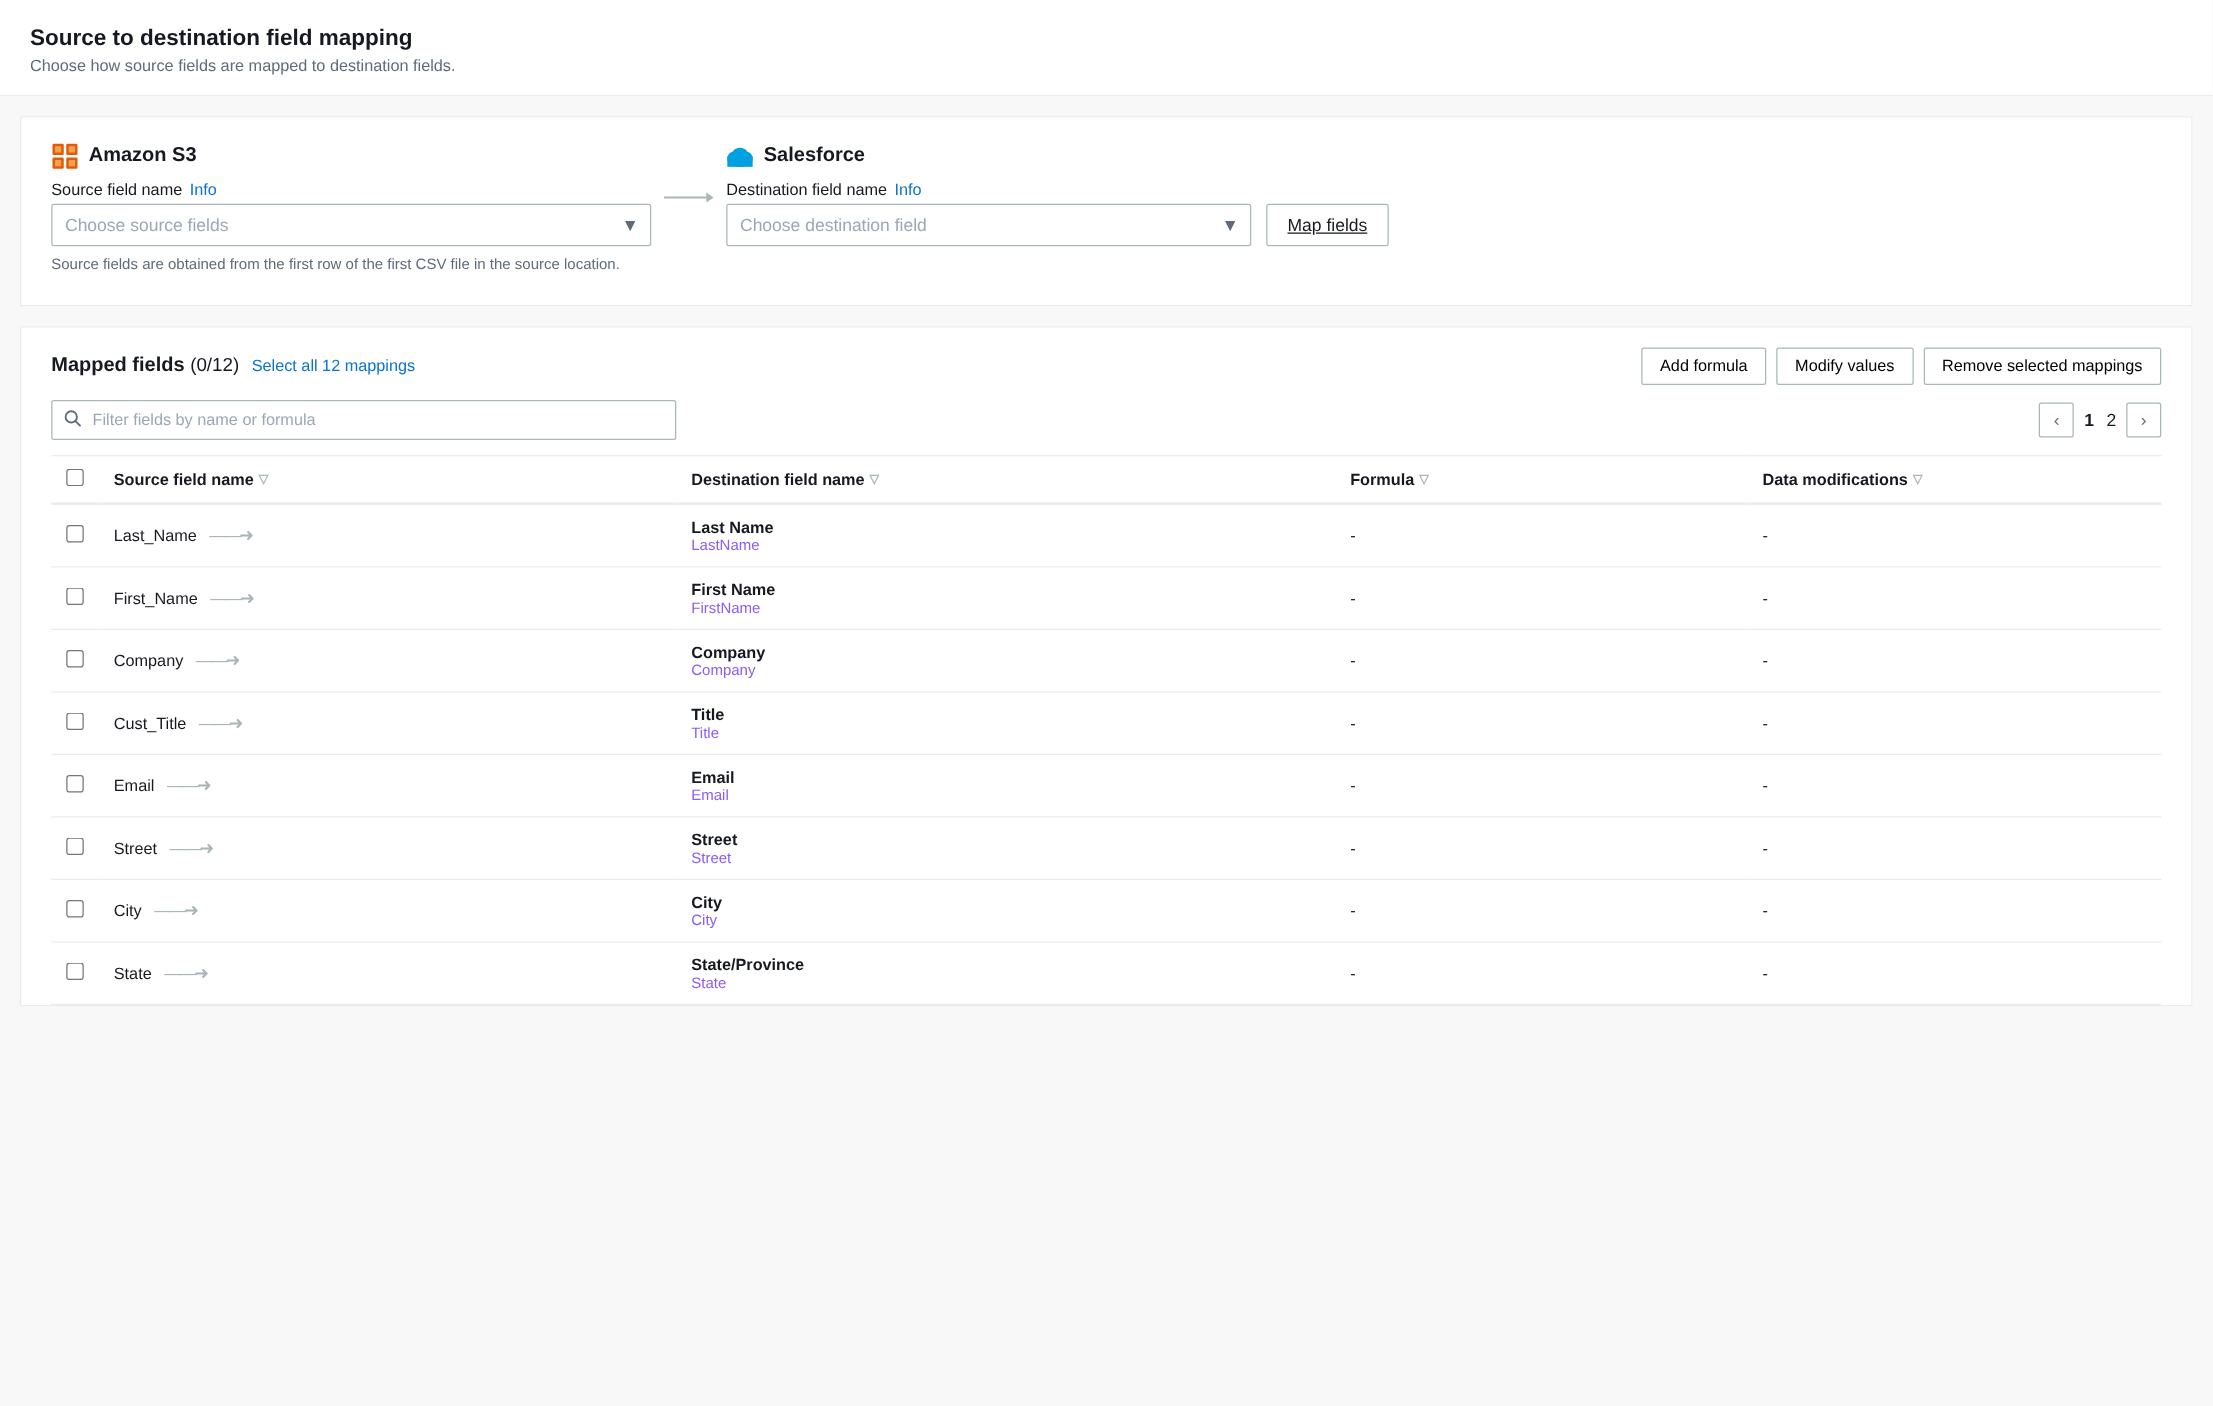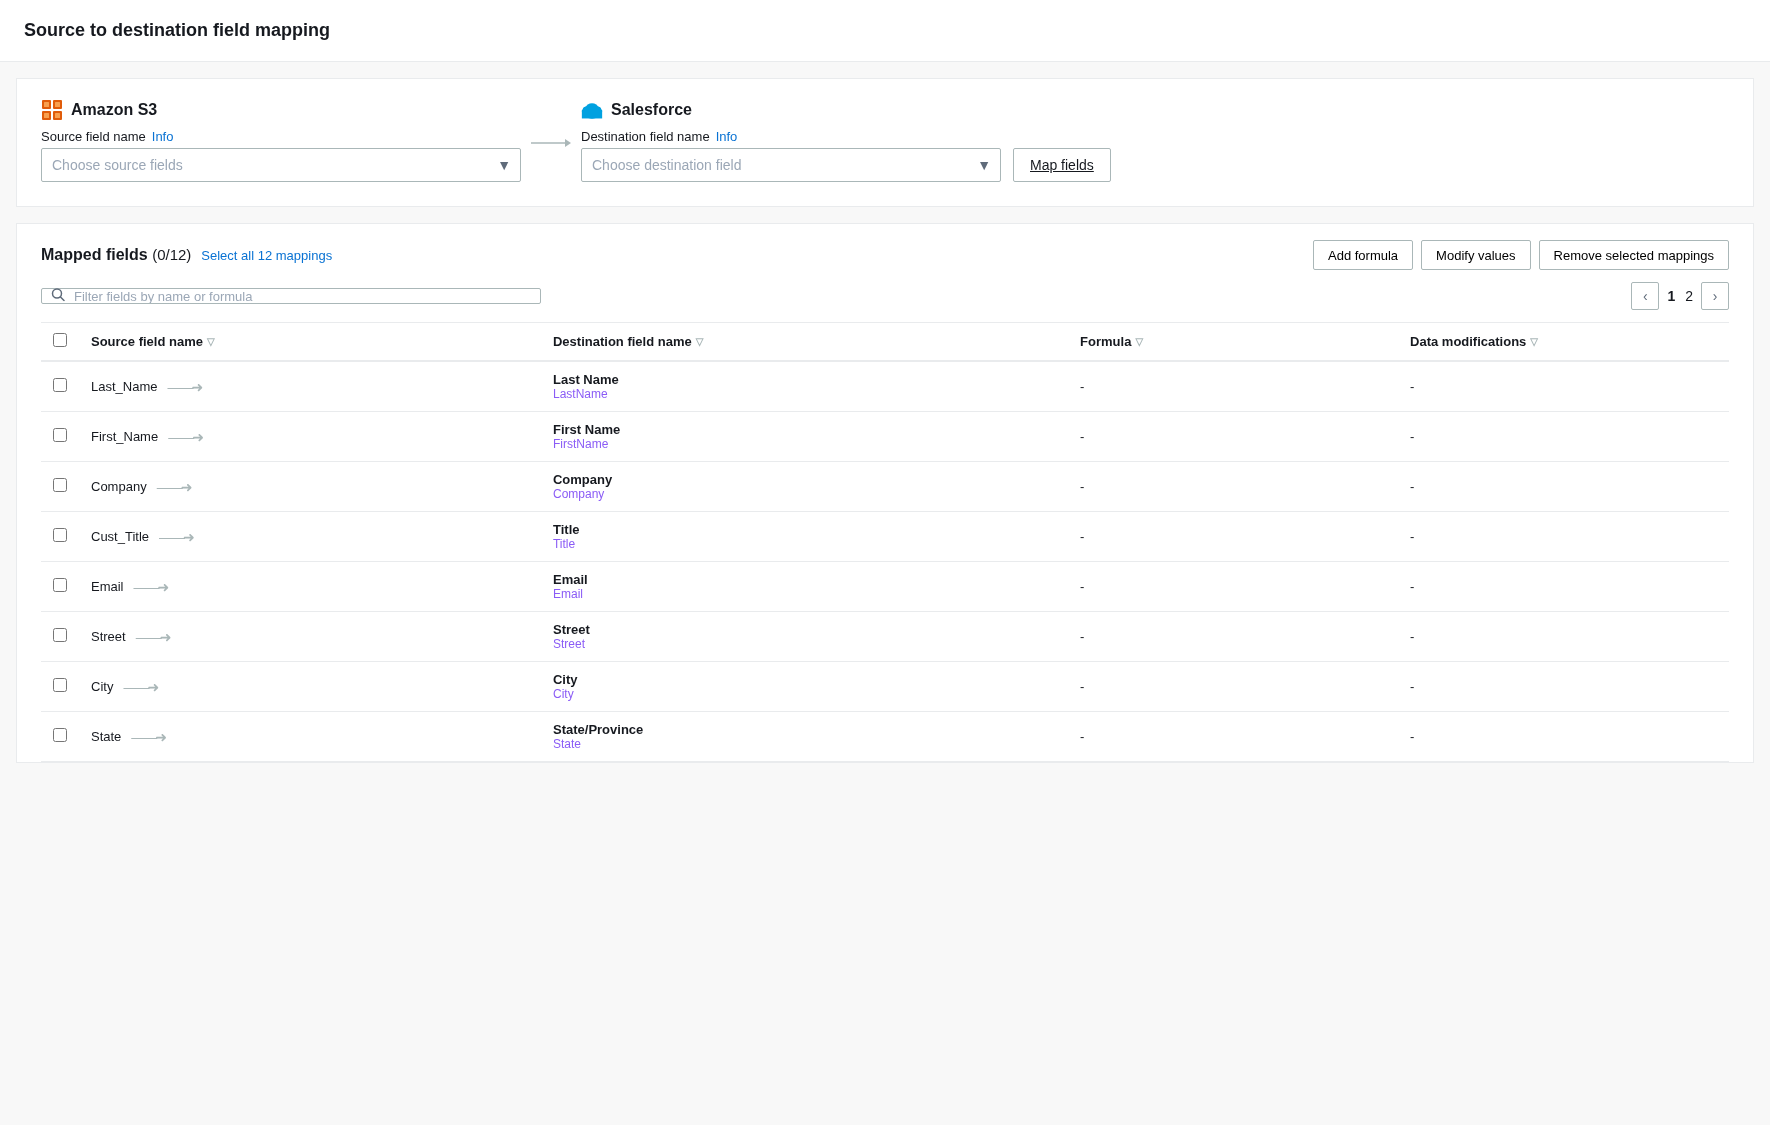--- a/index.html
+++ b/index.html
@@ -191,21 +191,21 @@
       transform: translateY(-50%);
       color: #5f6b7a;
     }
     .filter-input {
       width: 100%;
       padding: 6px 10px 6px 32px;
       border: 1px solid #aab7b8;
       border-radius: 2px;
       font-size: 13px;
       color: #16191f;
-      height: 16px;
+      height: 32px;
     }
     .filter-input::placeholder {
       color: #9ba7b6;
     }
     .pagination-row {
       display: flex;
       align-items: center;
       gap: 6px;
     }
     .page-nav-btn {
@@ -307,20 +307,21 @@
       height: 22px;
     }
   </style>
 </head>
 <body>
 
 <div class="page-container">
 
   <div class="header-section">
     <div class="page-title">Source to destination field mapping</div>
+    <div class="page-subtitle">Choose how source fields are mapped to destination fields.</div>
   </div>
 
   <div class="mapping-section">
     <div class="source-dest-row">
 
       <div class="source-panel">
         <div class="service-header">
 
           <span class="service-icon s3-icon">
             <svg width="22" height="22" viewBox="0 0 22 22">
@@ -339,20 +340,21 @@
         <div class="field-label">
           <span>Source field name</span>
           <a class="info-link">Info</a>
         </div>
         <div class="dropdown-wrapper">
           <select class="dropdown-select">
             <option value="" disabled="" selected="">Choose source fields</option>
           </select>
           <span class="dropdown-arrow">▼</span>
         </div>
+        <div class="source-help-text">Source fields are obtained from the first row of the first CSV file in the source location.</div>
       </div>
 
       <div class="arrow-connector">
         <svg width="40" height="16" viewBox="0 0 40 16">
           <line x1="0" y1="8" x2="34" y2="8" stroke="#aab7b8" stroke-width="1.5"></line>
           <polygon points="34,4 40,8 34,12" fill="#aab7b8"></polygon>
         </svg>
       </div>
 
       <div class="dest-panel">

